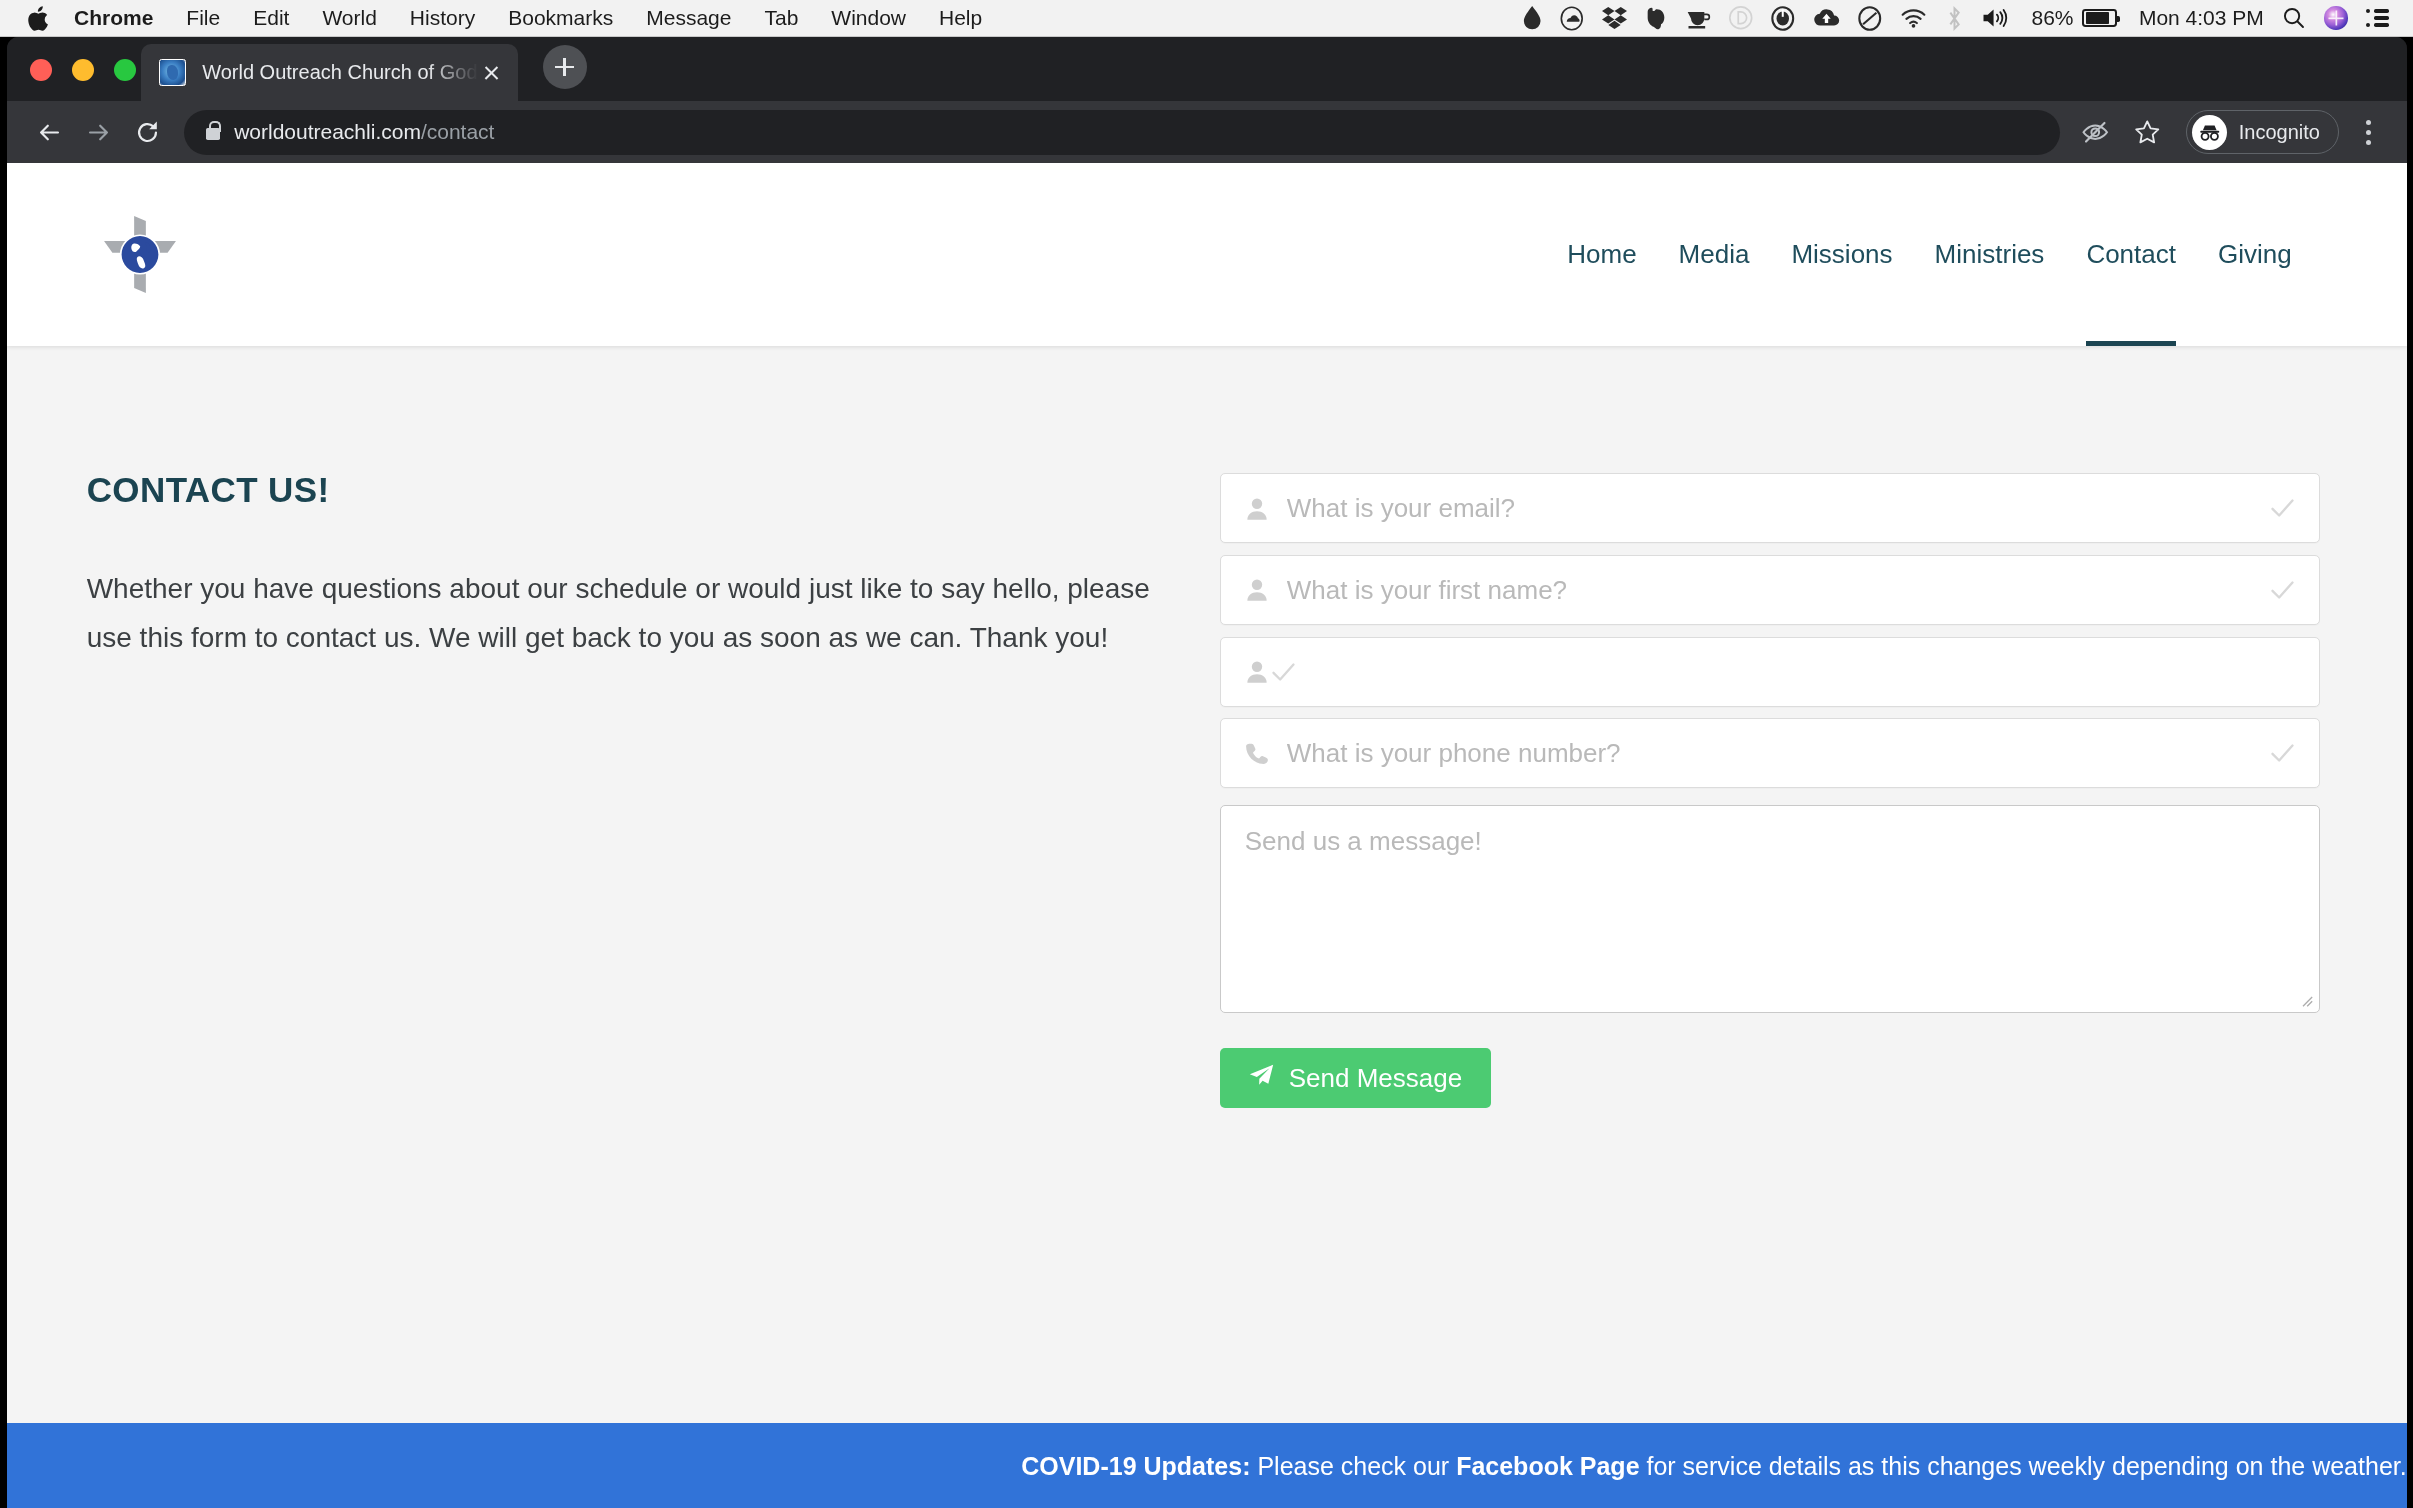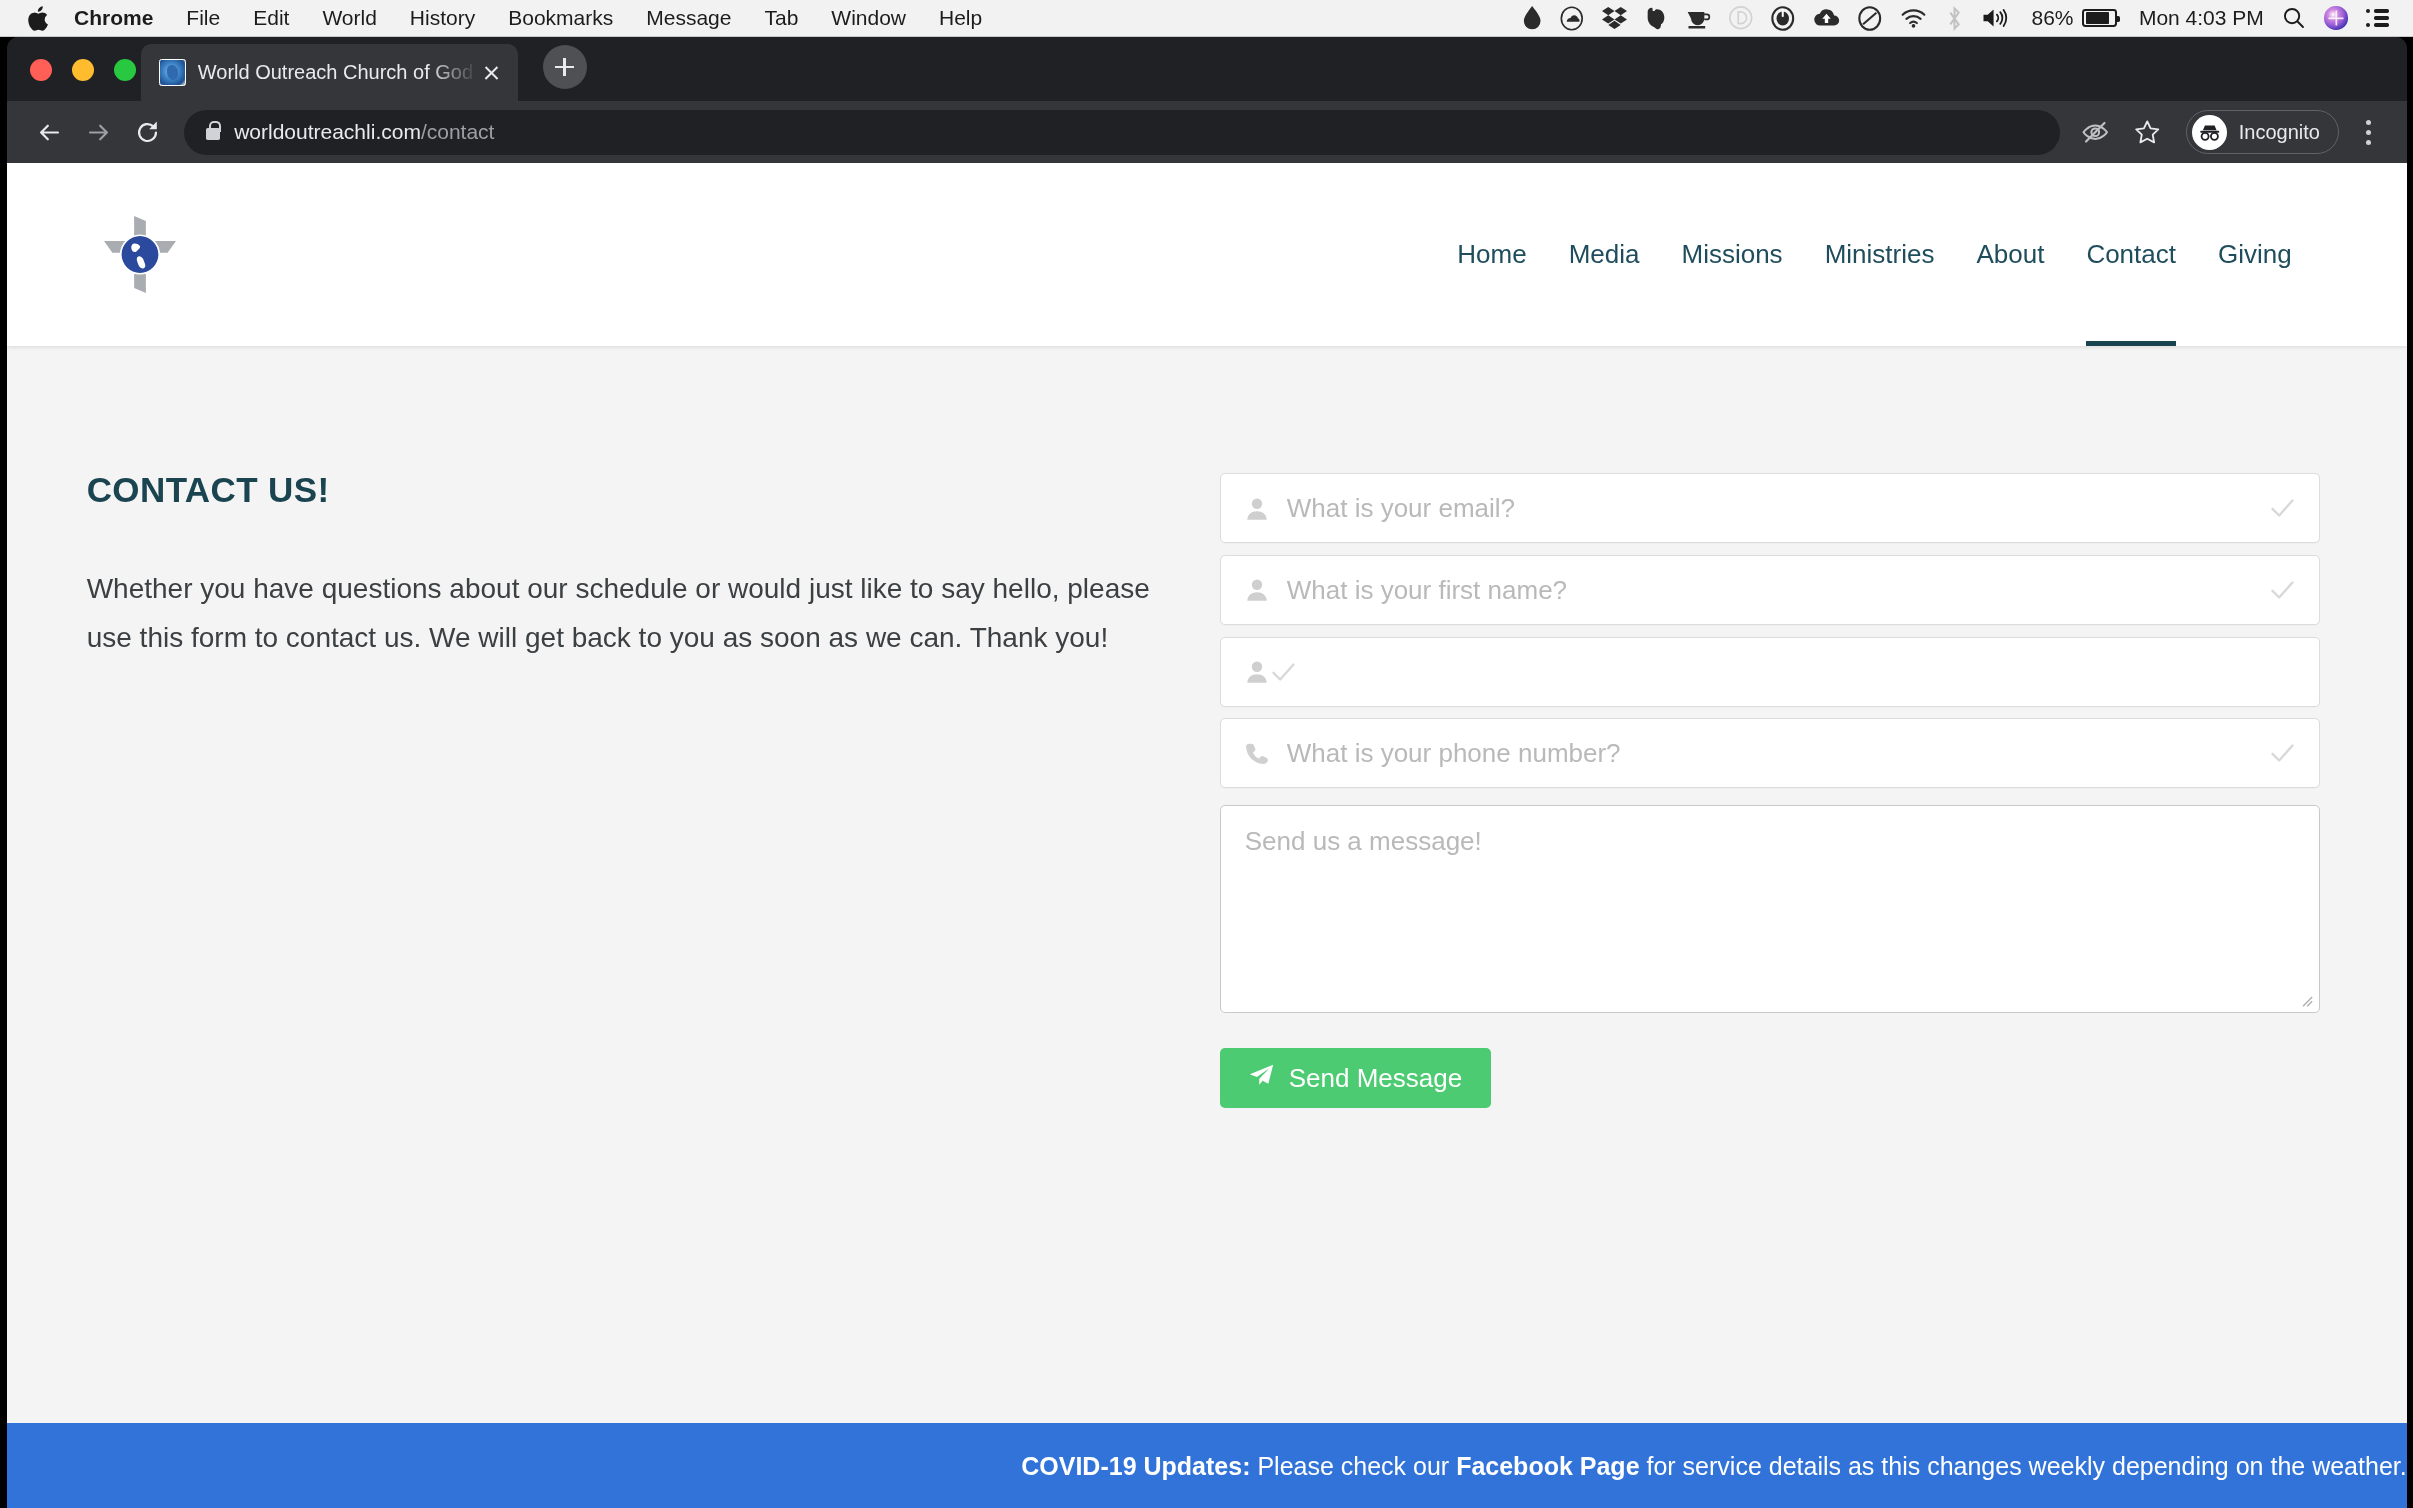--- a/index.html
+++ b/index.html
@@ -76,20 +76,21 @@
   }
   .tab-favicon::after {
     content:""; position:absolute; left:6.7px; top:5px; width:11.7px; height:15px;
     background: #2f6ab0; border-radius: 40% 55% 45% 60%;
   }
   .tab-title {
     font-size: 20px; color: #e8eaed; margin-left: 11.7px; flex: 1;
     white-space: nowrap; overflow: hidden;
     -webkit-mask-image: linear-gradient(90deg,#000 82%,transparent 100%);
     mask-image: linear-gradient(90deg,#000 82%,transparent 100%);
+    text-align: right;
   }
   .tab-close { width: 28.5px; height: 28.5px; position: relative; flex: 0 0 28.5px; }
   .tab-close::before, .tab-close::after {
     content:""; position:absolute; left: 5.9px; top: 13.4px; width: 17px; height: 2.2px; background: #e8eaed;
   }
   .tab-close::before { transform: rotate(45deg); }
   .tab-close::after { transform: rotate(-45deg); }
   .newtab {
     position: absolute; left: 536px; bottom: 11.7px; width: 44px; height: 44px;
     border-radius: 50%; background: #4e5054;
@@ -396,21 +397,20 @@
           <circle cx="55" cy="54" r="24" fill="#ffffff"></circle>
           <path fill="#2b4a9e" d="M55 32c-12 0-22 10-22 22s10 22 22 22 22-10 22-22-10-22-22-22zm-8 9c3-1 7 1 8 3s-2 4-4 6-5 1-6-2 0-6 2-7zm13 29c-3 2-6-1-7-4s-3-7-1-9 6 0 7 3 4 8 1 10z"></path>
           <path fill="#2b4a9e" d="M64 40c3 2 5 6 4 9s-4 3-5 1 0-6-1-8 0-3 2-2z"></path>
         </svg>
       </div>
       <nav class="site-nav">
         <a class="nav-link">Home</a>
         <a class="nav-link">Media</a>
         <a class="nav-link">Missions</a>
         <a class="nav-link">Ministries</a>
-        <a class="nav-link">About</a>
         <a class="nav-link active">Contact</a>
         <a class="nav-link">Giving</a>
       </nav>
     </div>
 
     <div class="content">
       <div class="left-col">
         <h1 class="page-title">CONTACT US!</h1>
         <p class="intro">Whether you have questions about our schedule or would just like to say hello, please use this form to contact us. We will get back to you as soon as we can. Thank you!</p>
       </div>

